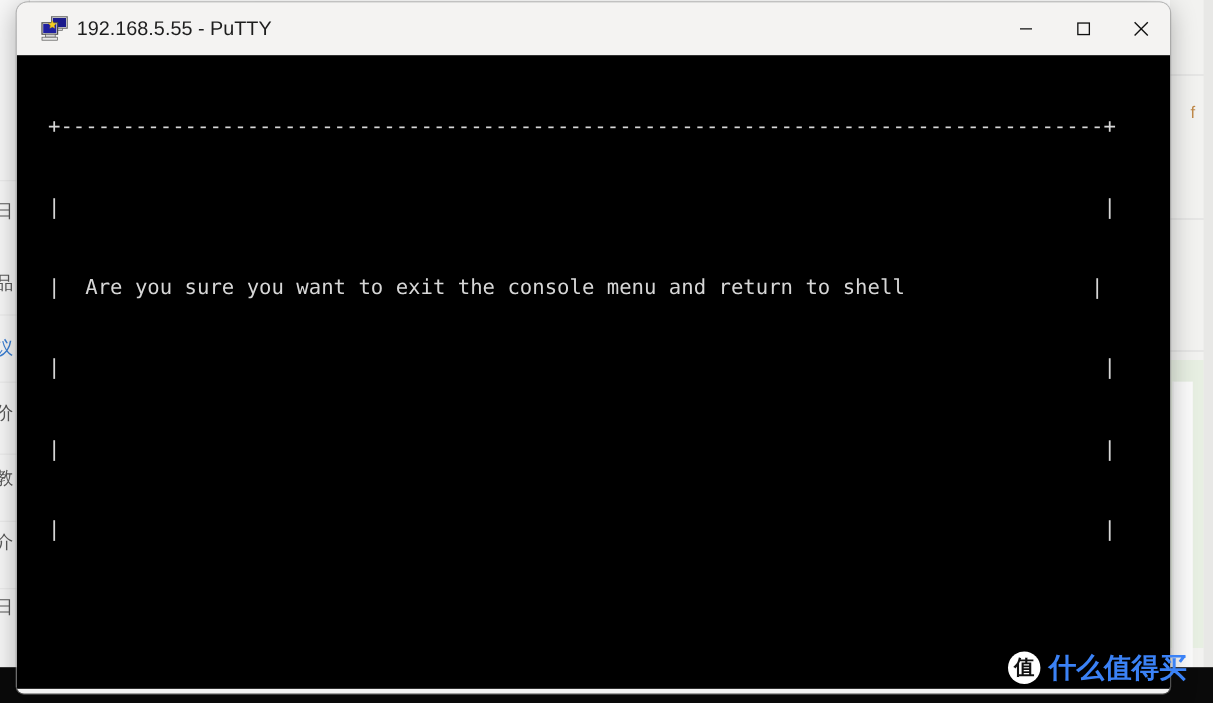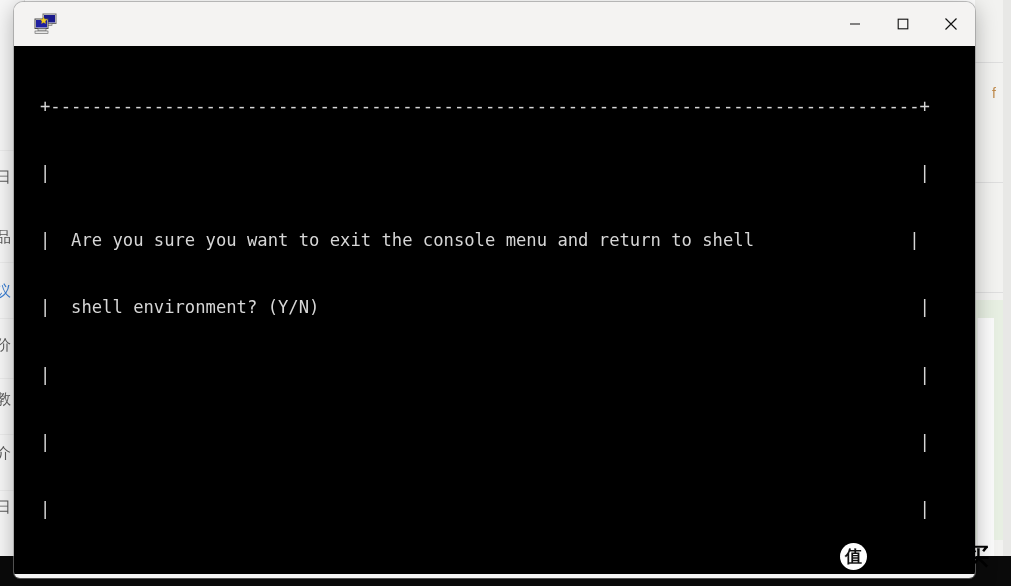--- a/index.html
+++ b/index.html
@@ -61,21 +61,21 @@
     z-index:40;
   }
   .wm-badge{
     width:27px;height:27px;border-radius:50%;
     background:#ffffff;color:#111;
     display:flex;align-items:center;justify-content:center;
     font-family:"DejaVu Sans", sans-serif;font-size:17px;font-weight:bold;
   }
   .wm-text{
     font-family:"DejaVu Sans", sans-serif;
-    font-size:23px;font-weight:bold;color:#000000;white-space:nowrap;
+    font-size:23px;font-weight:bold;color:#3b82f6;white-space:nowrap;
   }
 
   
   #putty{
     position:absolute;left:14px;top:2px;width:961px;height:576px;
     border-radius:9px 9px 6px 6px;
     background:#f4f4f4;
     box-shadow:0 0 0 1px rgba(140,140,140,.55), 0 5px 22px rgba(0,0,0,.30);
     overflow:hidden;
   }
@@ -173,20 +173,21 @@
 
         <rect x="1" y="6" width="13" height="9.5" fill="#f2f2f2" stroke="#4a4a4a" stroke-width="1"></rect>
         <rect x="2" y="7" width="11" height="7.5" fill="#2020a0"></rect>
         <rect x="4" y="15.5" width="8" height="2.5" fill="#d8d8d8" stroke="#5a5a5a" stroke-width=".6"></rect>
         <rect x="1" y="18" width="13" height="2.5" fill="#e8e8e8" stroke="#5a5a5a" stroke-width=".6"></rect>
 
         <path d="M9.6 4.2 l1.0 2.1 2.3 .3 -1.7 1.6 .45 2.3 -2.05 -1.1 -2.05 1.1 .45 -2.3 -1.7 -1.6 2.3 -.3 z" fill="#f5d020" stroke="#c09a10" stroke-width=".4"></path>
       </svg>
     </span>
 
+    <span class="title-text">192.168.5.55 - PuTTY</span>
 
     <span class="winbtns">
       <span class="winbtn">
         <svg width="12" height="12" viewBox="0 0 12 12">
             <path d="M1 6 H11" stroke="#111" stroke-width="1.1"></path>
           </svg>
       </span>
       <span class="winbtn">
         <svg width="12" height="12" viewBox="0 0 12 12">
             <rect x="1.2" y="1.2" width="9.6" height="9.6" fill="none" stroke="#111" stroke-width="1.1"></rect>
@@ -198,21 +199,20 @@
           </svg>
       </span>
     </span>
   </div>
 
   <div class="term">
     <div class="term-inner">
       <div class="term-line">+------------------------------------------------------------------------------------+</div>
       <div class="term-line">|                                                                                    |</div>
       <div class="term-line">|  Are you sure you want to exit the console menu and return to shell               |</div>
-      <div class="term-line">|  shell environment? (Y/N)                                                          |</div>
       <div class="term-line">|                                                                                    |</div>
       <div class="term-line">|                                                                                    |</div>
       <div class="term-line">|                                                                                    |</div>
       
       
       
       
       
       
       

